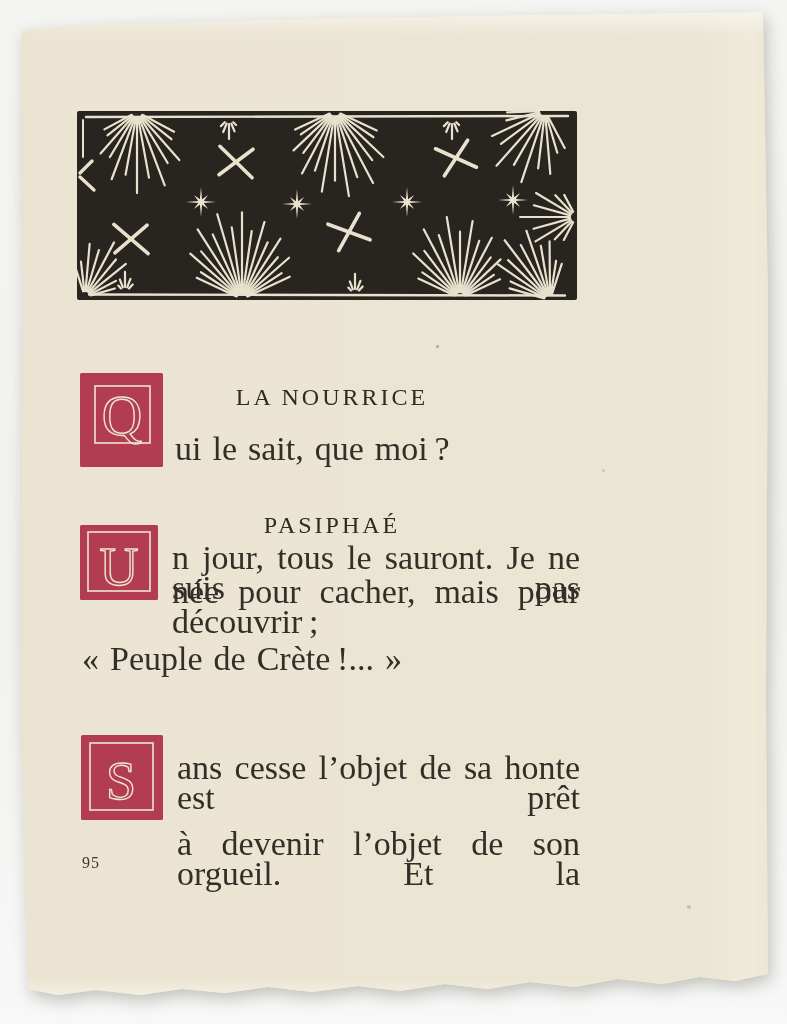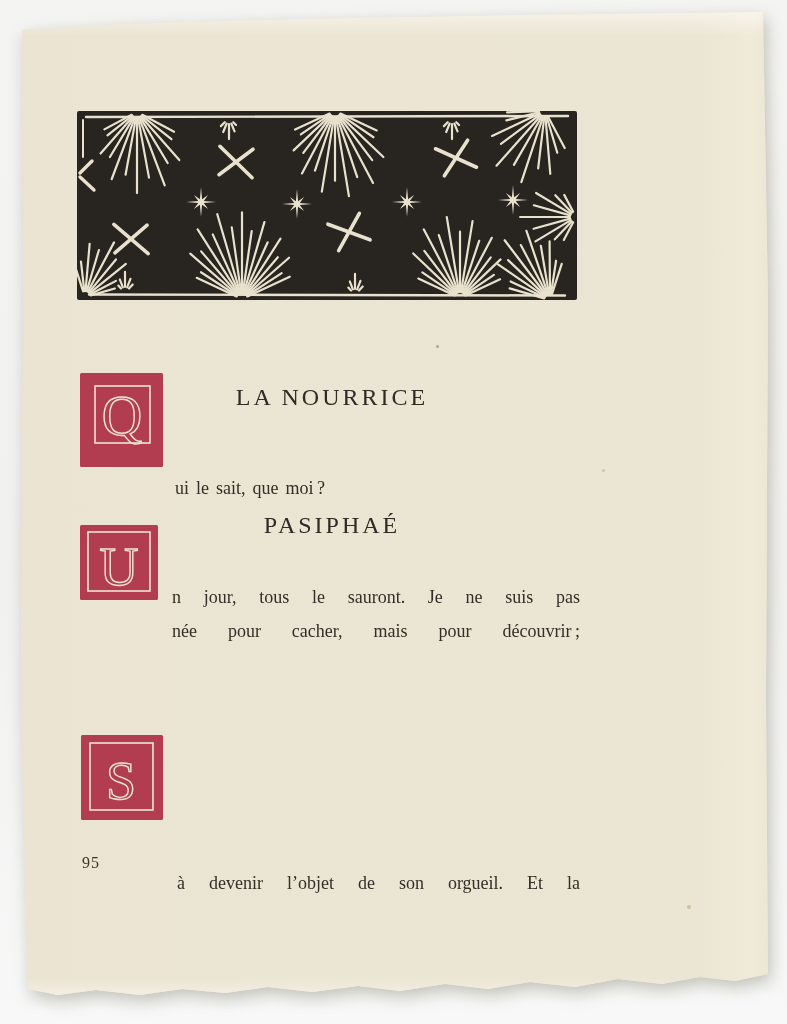--- a/index.html
+++ b/index.html
@@ -20,21 +20,21 @@
   .paper::before{content:"";position:absolute;left:20px;right:18px;top:10px;height:26px;
          background:linear-gradient(180deg,rgba(255,255,255,.55),rgba(255,255,255,0));}
   .paper::after{content:"";position:absolute;left:20px;right:18px;bottom:24px;height:22px;
          background:linear-gradient(180deg,rgba(237,231,217,0),rgba(246,243,233,.9));}
   .speck{position:absolute;border-radius:50%;}
   .headpiece{position:absolute;left:77px;top:111px;}
   .dropcap{position:absolute;}
   .dropcap text{font-family:"Liberation Serif","DejaVu Serif",serif;}
   .heading{position:absolute;left:82px;width:500px;text-align:center;
            font-size:24px;line-height:28px;letter-spacing:3px;color:#2e2a24;}
-  .line{position:absolute;font-size:18px;line-height:30px;color:#332e27;letter-spacing:0;margin-top:39px;}
+  .line{position:absolute;font-size:34px;line-height:30px;color:#332e27;letter-spacing:0;}
   .line:not(.just){word-spacing:2.5px;}
   .just{text-align:justify;text-align-last:justify;}
   .pagenum{position:absolute;left:82px;width:500px;text-align:left;
            font-size:16px;line-height:24px;color:#3a352d;letter-spacing:1px;}
 </style>
 </head>
 <body>
 
 <div class="stage">
   <div class="paper-wrap">
@@ -200,27 +200,29 @@
 
       <div class="heading" style="top:511px">PASIPHAÉ</div>
 
       <svg class="dropcap" style="left:80px;top:525px" width="78" height="75" viewBox="0 0 78 75">
         <rect x="0" y="0" width="78" height="75" rx="1.5" fill="#b23c50"></rect>
         <rect x="8" y="7" width="62" height="59" fill="none" stroke="#ece4d0" stroke-width="1.6"></rect>
         <text x="39" y="60" font-size="54" text-anchor="middle" fill="none" stroke="#ece4d0" stroke-width="1.4">U</text>
       </svg>
       <div class="line just" style="left:172px;top:543px;width:408px">n jour, tous le sauront. Je ne suis pas</div>
       <div class="line just" style="left:172px;top:577px;width:408px">née pour cacher, mais pour découvrir ;</div>
+      <div class="line" style="left:82px;top:644px">«&nbsp;Peuple de Crète !...&nbsp;»</div>
 
 
       <svg class="dropcap" style="left:81px;top:735px" width="82" height="85" viewBox="0 0 82 85">
         <rect x="0" y="0" width="82" height="85" rx="1.5" fill="#b23c50"></rect>
         <rect x="9" y="8" width="63" height="67" fill="none" stroke="#ece4d0" stroke-width="1.6"></rect>
         <text x="40" y="64" font-size="54" text-anchor="middle" fill="none" stroke="#ece4d0" stroke-width="1.4">S</text>
       </svg>
+      <div class="line just" style="left:177px;top:753px;width:403px">ans cesse l’objet de sa honte est prêt</div>
       <div class="line just" style="left:177px;top:829px;width:403px">à devenir l’objet de son orgueil. Et la</div>
 
       <div class="pagenum" style="top:851px">95</div>
 
       <div class="speck" style="left:436px;top:345px;width:3px;height:3px;background:rgba(105,92,66,.45)"></div>
       <div class="speck" style="left:602px;top:469px;width:3px;height:3px;background:rgba(150,130,90,.30)"></div>
       <div class="speck" style="left:687px;top:905px;width:4px;height:4px;background:rgba(160,135,90,.38)"></div>
     </div>
   </div>
 </div>

